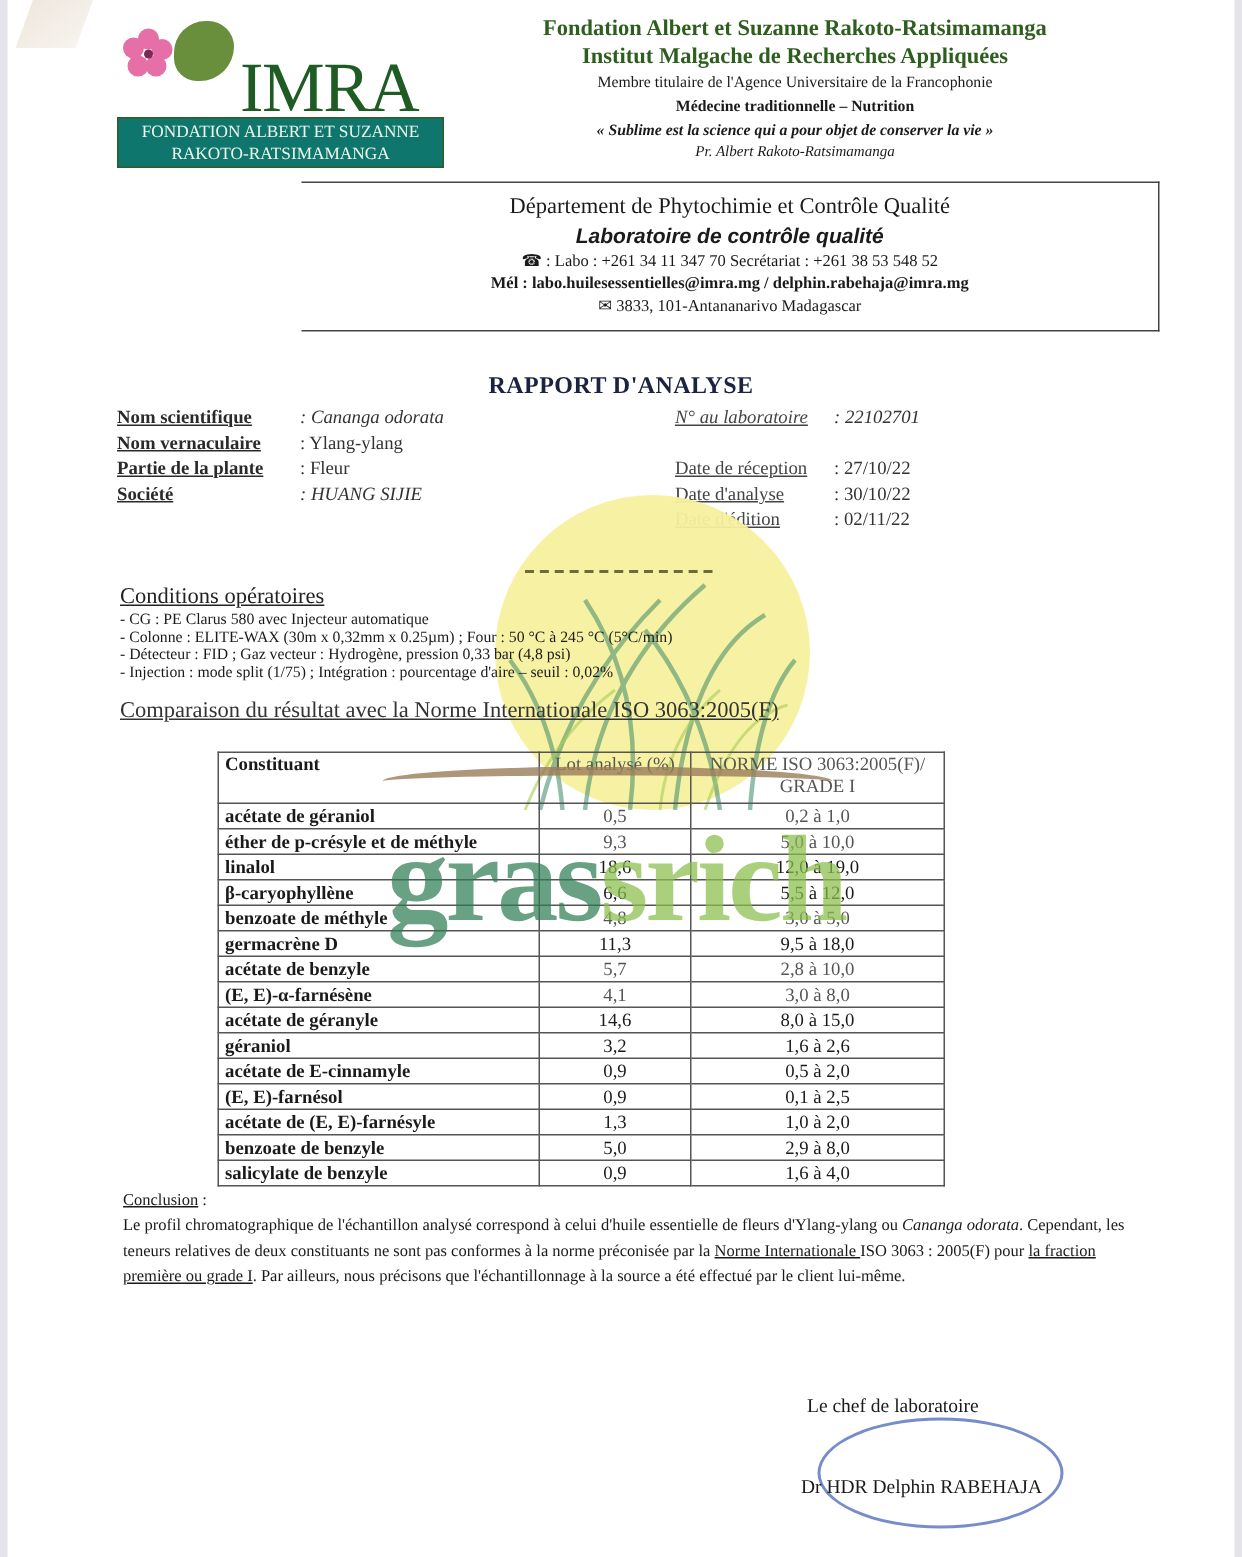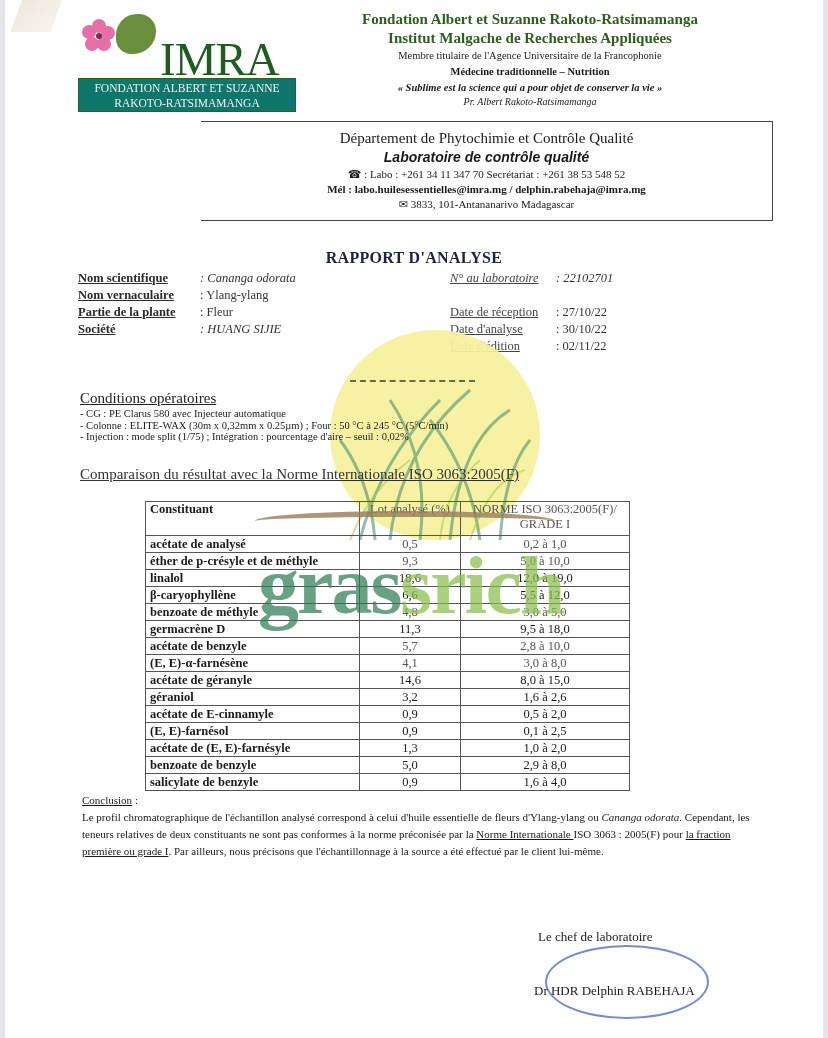--- a/index.html
+++ b/index.html
@@ -180,35 +180,36 @@
       <path d="M110 160 Q115 110 150 80"></path>
       <path d="M140 160 Q160 100 195 90"></path>
   </g>
 </svg>
 <div class="dash-line"></div>
 
 <div class="cond">
   <div class="h">Conditions opératoires</div>
   <div class="li">- CG : PE Clarus 580 avec Injecteur automatique</div>
   <div class="li">- Colonne : ELITE-WAX (30m x 0,32mm x 0.25µm) ; Four : 50 °C à 245 °C (5°C/min)</div>
+  <div class="li">- Détecteur : FID ; Gaz vecteur : Hydrogène, pression 0,33 bar (4,8 psi)</div>
   <div class="li">- Injection : mode split (1/75) ; Intégration : pourcentage d'aire – seuil : 0,02%</div>
 </div>
 <div class="comp-title">Comparaison du résultat avec la Norme Internationale ISO 3063:2005(F)</div>
 
 <table class="res">
   <thead>
     <tr>
       <th>Constituant</th>
       <th class="c">Lot analysé (%)</th>
       <th class="c">NORME ISO 3063:2005(F)/ GRADE I</th>
     </tr>
   </thead>
   <tbody id="rows">
       <tr>
-        <td class="name">acétate de analysé</td>
+        <td class="name">acétate de géraniol</td>
         <td class="val light">0,5</td>
         <td class="norm light">0,2 à 1,0</td>
       </tr>
       <tr>
         <td class="name">éther de p-crésyle et de méthyle</td>
         <td class="val light">9,3</td>
         <td class="norm light">5,0 à 10,0</td>
       </tr>
       <tr>
         <td class="name">linalol</td>

